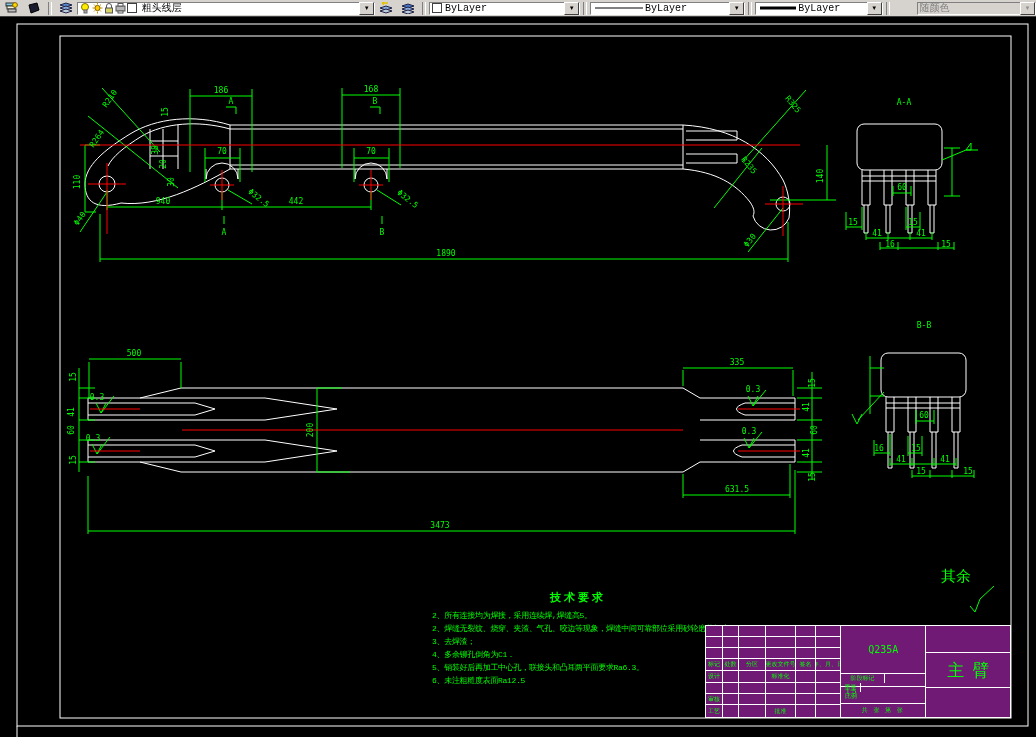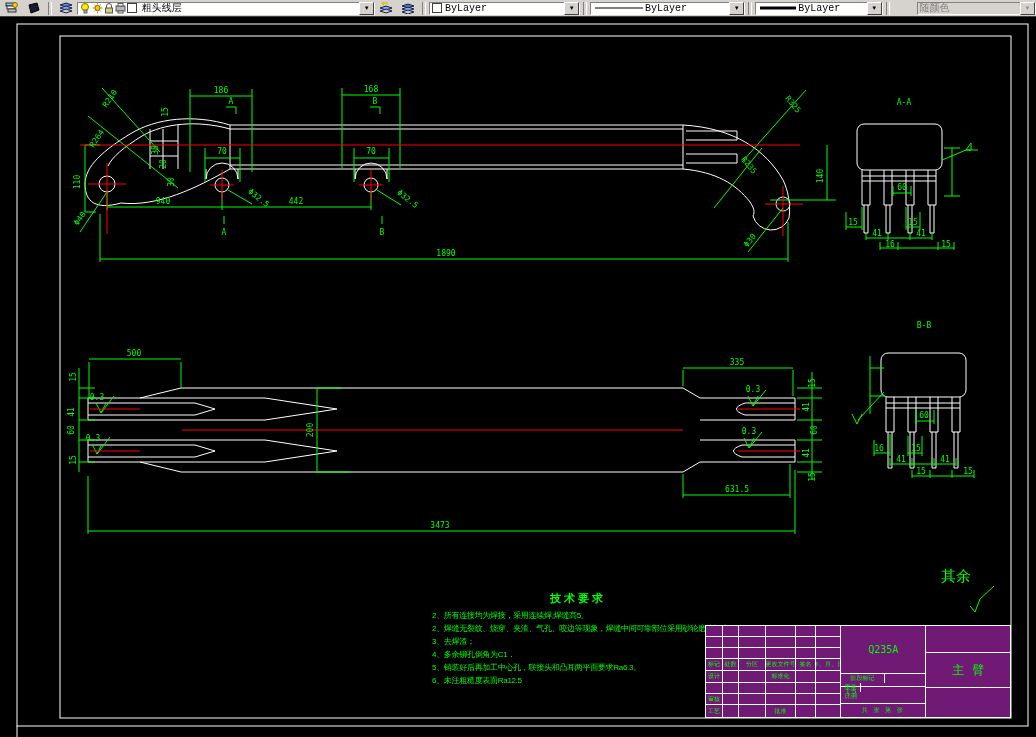--- a/index.html
+++ b/index.html
@@ -22,21 +22,21 @@
   .lcicons{display:flex;align-items:center;gap:1px;margin-right:2px;flex:none;}
   
   #cad{position:absolute;left:0;top:0;}
   #dim-labels text{fill:#00ff00;font-size:8px;font-family:"DejaVu Sans Mono",monospace;text-anchor:middle;}
   .white{stroke:#fff;fill:none;stroke-width:1;}
   .green{stroke:#00ff00;fill:none;stroke-width:1;}
   .red{stroke:#ff0000;fill:none;stroke-width:1;}
   
   .techreq{position:absolute;left:432px;top:592px;width:292px;color:#00ff00;}
   .techreq .tr-title{text-align:center;font-size:11px;letter-spacing:3px;font-weight:bold;margin:0 0 4px 0;}
-  .techreq p{margin:0;font-size:8px;line-height:13px;letter-spacing:-0.3px;white-space:nowrap;}
+  .techreq p{margin:0;font-size:8px;line-height:13px;letter-spacing:-0.3px;white-space:nowrap;font-family:Liberation Mono, monospace;}
   
   .surfnote{position:absolute;left:941px;top:567px;color:#00ff00;font-size:15px;text-align:right;}
   
   .tb{position:absolute;left:705px;top:625px;width:306px;height:93px;border:1px solid #fff;
     box-sizing:border-box;display:flex;color:#00ff00;background:#701a75;}
   .lgrid{width:135px;display:grid;grid-template-columns:17px 16px 27px 30px 20px 25px;
     grid-template-rows:11px 11px 11px 12px 12px 11px 11px 1fr;}
   .cell{border-right:1px solid #fff;border-bottom:1px solid #fff;font-size:6px;display:flex;
     align-items:center;justify-content:center;overflow:hidden;white-space:nowrap;}
   .lgrid .cell:nth-child(6n){border-right:1px solid #fff;}
@@ -45,21 +45,21 @@
   .matbox{height:47px;border-bottom:1px solid #fff;display:flex;align-items:center;justify-content:center;
     font-size:10px;font-family:"DejaVu Sans Mono",monospace;}
   .hdrrow,.valrow{display:flex;border-bottom:1px solid #fff;box-sizing:border-box;flex-direction:column;}
   .hdrrow{height:13px;}
   .valrow{height:17px;}
   .hc{font-size:6px;display:flex;align-items:center;justify-content:center;border-right:1px solid #fff;box-sizing:border-box;}
   .sheetrow{flex:1;display:flex;align-items:center;justify-content:center;font-size:6px;letter-spacing:2px;}
   .rightcol{width:85px;border-left:1px solid #fff;display:flex;flex-direction:column;}
   .rc1{height:26px;border-bottom:1px solid #fff;}
   .rc2{height:35px;border-bottom:1px solid #fff;display:flex;align-items:center;justify-content:center;
-    font-size:12px;letter-spacing:8px;padding-left:8px;box-sizing:border-box;}
+    font-size:17px;letter-spacing:8px;padding-left:8px;box-sizing:border-box;}
   .rc3{flex:1;}
 </style>
 </head>
 <body>
 
 <svg id="cad" width="1036" height="737">
   <defs>
     <pattern id="hatch" width="13" height="13" patternUnits="userSpaceOnUse" patternTransform="rotate(-33)">
       <line x1="0" y1="6" x2="13" y2="6" stroke="#00ffff" stroke-width="1"></line>
     </pattern>

